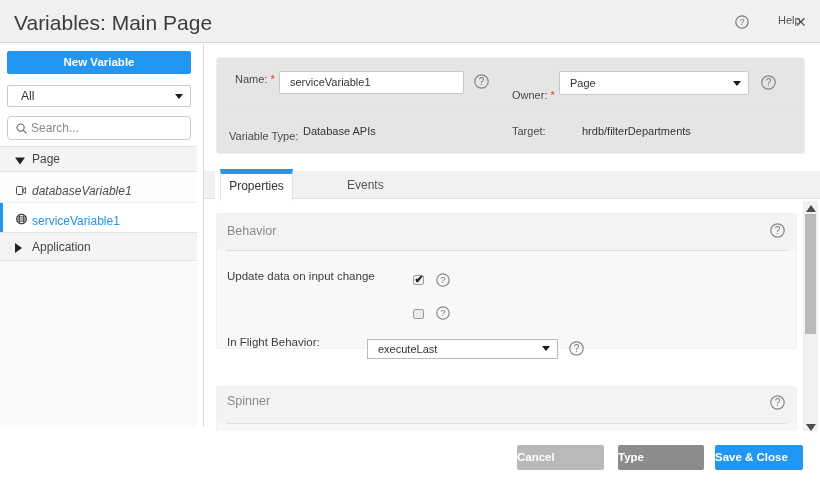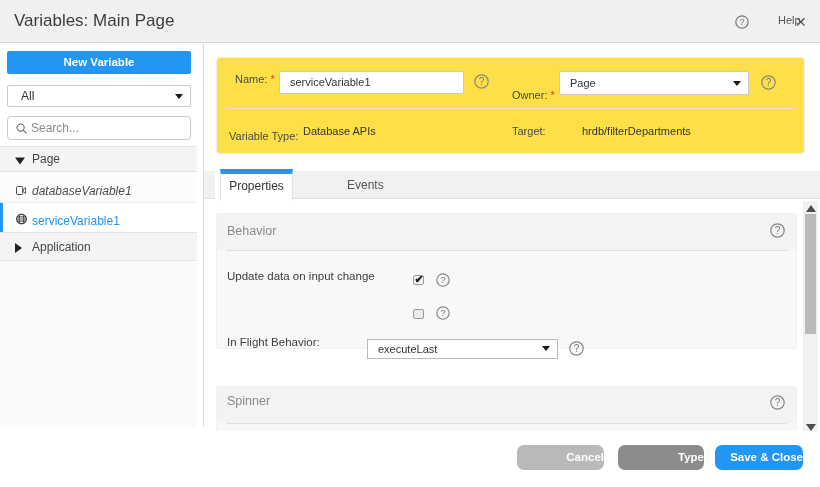--- a/index.html
+++ b/index.html
@@ -2,21 +2,21 @@
 <html><head>
 <meta charset="utf-8">
 <style>
 * { margin:0; padding:0; box-sizing:border-box; }
 html,body { width:820px; height:487px; font-family:"Liberation Sans", sans-serif; background:#fff; overflow:hidden; }
 .abs { position:absolute; }
 #root { position:relative; width:820px; height:487px; }
 
 
 #header { left:0; top:0; width:820px; height:43px; background:#f0f0f0; border-bottom:1px solid #d7d7d7; }
-#title { left:14px; top:10.5px; font-size:17px; color:#3c3c3c; }
+#title { left:14px; top:10.5px; font-size:21px; color:#3c3c3c; }
 #hdr-help-ic { left:735px; top:15px; }
 #hdr-help { left:778px; top:14px; font-size:11px; color:#555;text-align:center; }
 #hdr-x { left:795px; top:14px; font-size:14px; color:#555; font-weight:400; }
 
 
 #sidebar { left:0; top:44px; width:204px; height:383px; background:#fff; border-right:1px solid #d9d9d9; }
 #newvar { left:7px; top:7px; width:184px; height:23px; background:#2196f3; color:#fff; font-size:11.5px; font-weight:bold; text-align:center; line-height:23px; border-radius:2px; }
 #allsel { left:7px; top:41px; width:184px; height:22px; background:#fff; border:1px solid #c9c9c9; border-radius:2px; font-size:12px; color:#333; line-height:20px; padding-left:13px; }
 .selcar { position:absolute; right:7px; top:50%; margin-top:-2.5px; width:0; height:0; border-left:4px solid transparent; border-right:4px solid transparent; border-top:5px solid #1b1b1b; }
 #search { left:7px; top:72px; width:184px; height:24px; background:#fff; border:1px solid #c9c9c9; border-radius:4px; font-size:12px; color:#8a8a8a; line-height:22px; padding-left:23px; }
@@ -37,21 +37,21 @@
 #side-rest { left:0; top:217px; width:197px; height:166px; background:#fafafa; }
 .caret { position:absolute; left:15px; top:50%; transform:translateY(-50%); width:0; height:0; }
 .caret.down { border-left:5px solid transparent; border-right:5px solid transparent; border-top:7px solid #222; }
 .caret.right { border-top:5px solid transparent; border-bottom:5px solid transparent; border-left:7px solid #222; }
 .ticon { position:absolute; left:14px; top:50%; transform:translateY(-50%); }
 
 
 #main { left:204px; top:44px; width:616px; height:387px; background:#fff; }
 
 
-#namecard { left:12px; top:13px; width:589px; height:96.5px; background:#fde047; border:1px solid #efefef; border-radius:4px; }
+#namecard { left:12px; top:13px; width:589px; height:96.5px; background:#e5e5e5; border:1px solid #efefef; border-radius:4px; }
 .flbl { font-size:11px; color:#4a4a4a; }
 .req { color:#e53935; }
 #namecard .hr { position:absolute; left:10px; right:10px; top:50px; height:1px; background:#e2e2e2; }
 #name-lbl { left:18px; top:25px; }
 #name-input { left:62px; top:13px; width:185px; height:23px; border:1px solid #c9c9c9; border-radius:2px; background:#fff; font-size:11px; color:#333; line-height:21px; padding-left:10px; }
 #name-help { left:257px; top:16px; }
 #owner-lbl { left:295px; top:25px; }
 #owner-sel { left:342px; top:13px; width:190px; height:24px; border:1px solid #c9c9c9; border-radius:2px; background:#fff; font-size:11px; color:#333; line-height:22px; padding-left:10px; }
 
 #owner-help { left:544px; top:17px; }
@@ -89,21 +89,21 @@
 #inflight-help { left:352px; top:127px; }
 
 
 #sbar { left:599px; top:157px; width:15px; height:232px; background:#f1f1f1; }
 #sbar .thumb { position:absolute; left:2px; top:13px; width:11px; height:120px; background:#b9b9b9; }
 #sbar .up { position:absolute; left:2.5px; top:4px; width:0; height:0; border-left:5px solid transparent; border-right:5px solid transparent; border-bottom:7px solid #4d4d4d; }
 #sbar .dn { position:absolute; left:2.5px; bottom:2px; width:0; height:0; border-left:5px solid transparent; border-right:5px solid transparent; border-top:7px solid #4d4d4d; }
 
 
 #footer { left:0; top:431px; width:820px; height:56px; background:#fff; }
-.btn { position:absolute; top:14px; height:25px; border-radius:7px; color:#fff; font-size:11.5px; font-weight:bold; text-align:right; line-height:25px; }
+.btn { position:absolute; top:14px; height:25px; border-radius:2px; color:#fff; font-size:11.5px; font-weight:bold; text-align:left; line-height:25px; }
 #btn-cancel { left:517px; width:87px; background:#b9b9b9; }
 #btn-save { left:618px; width:86px; background:#8c8c8c; }
 #btn-close { left:715px; width:88px; background:#2196f3; }
 </style>
 </head>
 <body>
 <div id="root">
   <div id="header" class="abs"></div>
   <div id="title" class="abs">Variables: Main Page</div>
   <div id="hdr-help-ic" class="abs"><svg width="14" height="14" viewBox="0 0 14 14">

